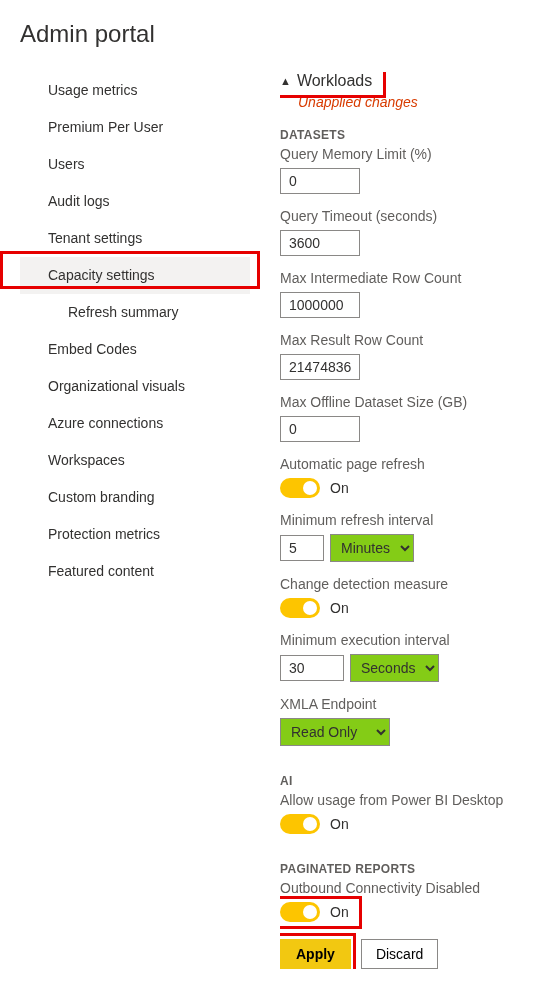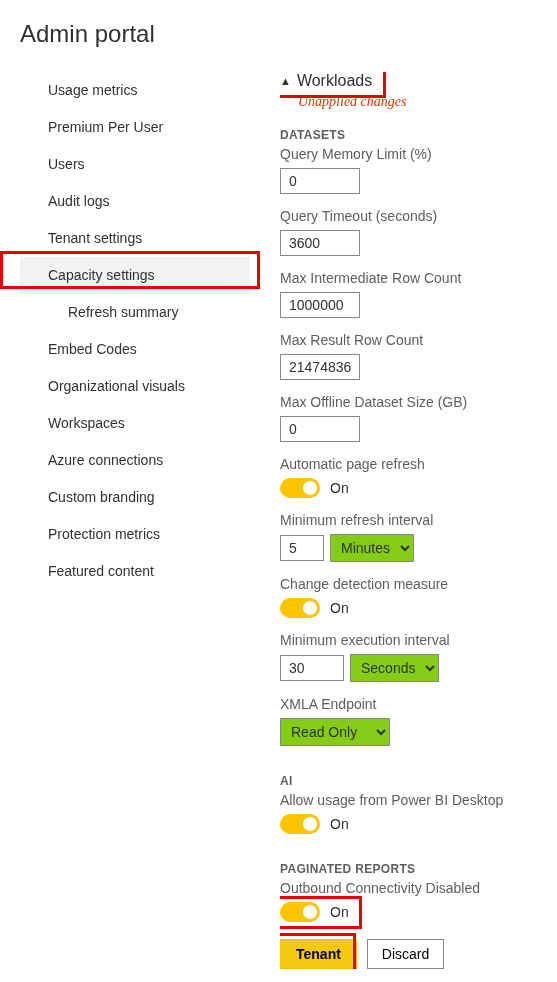--- a/index.html
+++ b/index.html
@@ -60,21 +60,20 @@
       display: inline-block;
       font-size: 11px;
       color: #323130;
     }
     .unapplied {
       color: #d83b01;
       font-style: italic;
       font-size: 14px;
       margin-bottom: 18px;
       margin-left: 18px;
-      font-family: Liberation Serif, serif;
     }
     .group-label {
       font-size: 12px;
       font-weight: 700;
       color: #605e5c;
       letter-spacing: 0.3px;
       margin-bottom: 4px;
       text-transform: uppercase;
     }
     .field-label {
@@ -185,22 +184,22 @@
     <div class="sidebar-item">Users</div>
     <div class="sidebar-item">Audit logs</div>
     <div class="sidebar-item">Tenant settings</div>
     <div class="rel-wrap">
       <div class="highlight-box nav-highlight"></div>
       <div class="sidebar-item selected">Capacity settings</div>
     </div>
     <div class="sidebar-item sub">Refresh summary</div>
     <div class="sidebar-item">Embed Codes</div>
     <div class="sidebar-item">Organizational visuals</div>
+    <div class="sidebar-item">Azure connections</div>
     <div class="sidebar-item">Workspaces</div>
-    <div class="sidebar-item">Azure connections</div>
     <div class="sidebar-item">Custom branding</div>
     <div class="sidebar-item">Protection metrics</div>
     <div class="sidebar-item">Featured content</div>
   </nav>
 
   <div class="content">
     <div class="rel-wrap">
       <div class="highlight-box workloads-highlight"></div>
       <div class="section-header">
         <span class="triangle">▲</span>
@@ -296,19 +295,19 @@
         <div class="toggle-row">
           <div class="toggle"></div>
           <span class="toggle-label">On</span>
         </div>
       </div>
     </div>
 
     <div class="button-row">
       <div class="rel-wrap">
         <div class="highlight-box apply-highlight"></div>
-        <button class="primary">Tenant</button>
+        <button class="primary">Apply</button>
       </div>
       <button class="secondary">Discard</button>
     </div>
 
   </div>
 </div>
 
 </body></html>

